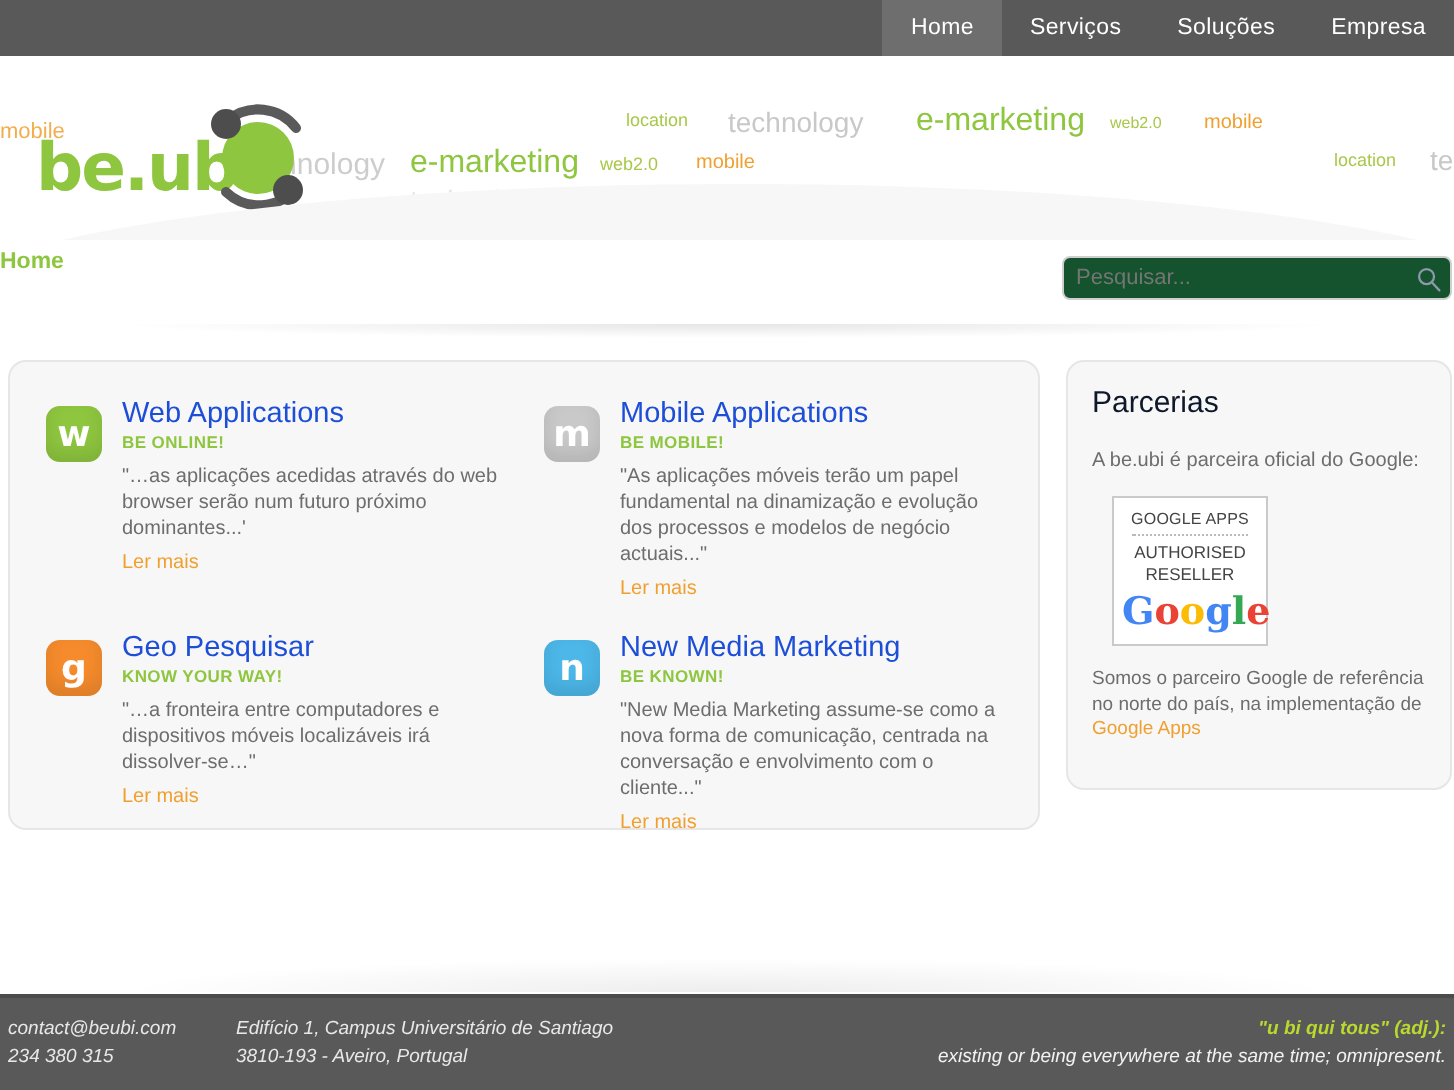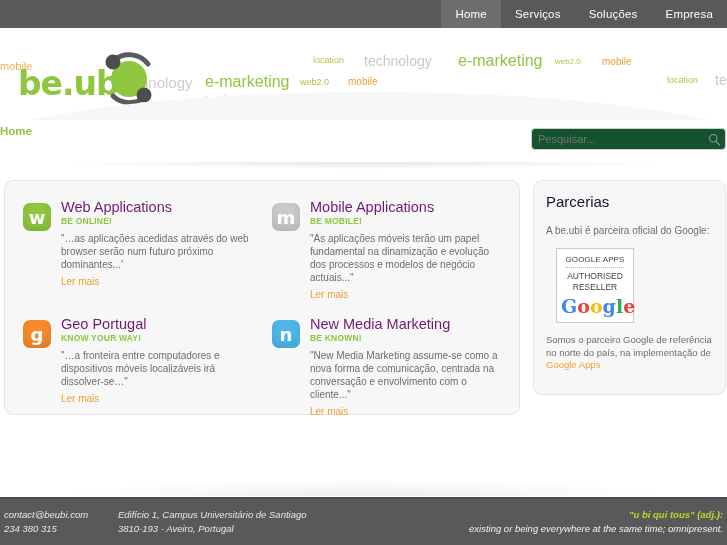--- a/index.html
+++ b/index.html
@@ -79,21 +79,21 @@
   .card { width: 50%; padding: 4px 10px 10px 10px; display: flex; }
   .card-icon {
     width: 28px; height: 28px; border-radius: 7px; flex: 0 0 28px;
     margin-top: 4px; margin-right: 10px;
     color: #fff; font-size: 18px; font-weight: bold;
     display: flex; align-items: center; justify-content: center;
     font-family: "DejaVu Sans", sans-serif;
     box-shadow: inset 0 -5px 9px rgba(0,0,0,.10);
   }
   .card-body { flex: 1; min-width: 0; }
-  .card-title { font-size: 14.5px; color: #701a75; line-height: 16px; }
+  .card-title { font-size: 14.5px; color: #1d4ed8; line-height: 16px; }
   .card-sub { font-size: 8.5px; font-weight: bold; color: #8ec63f; letter-spacing: .2px; margin-top: 1px; }
   .card-quote { font-size: 10px; color: #6d6d6d; line-height: 13px; margin-top: 6px; }
   .card-link { font-size: 10px; color: #f0a030; margin-top: 1px; cursor: pointer; display: inline-block; }
 
   
   .sidebar {
     position: absolute; left: 533px; top: 180px; width: 193px; height: 215px;
     background: #f7f7f7; border: 1px solid #e6e6e6; border-radius: 9px;
     padding: 12px 12px 0 12px;
   }
@@ -191,21 +191,21 @@
         <div class="card">
           <div class="card-icon" style="background:#8ec63f">w</div>
           <div class="card-body"><div class="card-title">Web Applications</div><div class="card-sub">BE ONLINE!</div><div class="card-quote">"…as aplicações acedidas através do web browser serão num futuro próximo dominantes...'</div><span class="card-link">Ler mais</span></div>
         </div>
         <div class="card">
           <div class="card-icon" style="background:#c9c9c9">m</div>
           <div class="card-body"><div class="card-title">Mobile Applications</div><div class="card-sub">BE MOBILE!</div><div class="card-quote">"As aplicações móveis terão um papel fundamental na dinamização e evolução dos processos e modelos de negócio actuais..."</div><span class="card-link">Ler mais</span></div>
         </div>
         <div class="card">
           <div class="card-icon" style="background:#f58b2c">g</div>
-          <div class="card-body"><div class="card-title">Geo Portugal</div><div class="card-sub">KNOW YOUR WAY!</div><div class="card-quote">"…a fronteira entre computadores e dispositivos móveis localizáveis irá dissolver-se…"</div><span class="card-link">Ler mais</span></div>
+          <div class="card-body"><div class="card-title">Geo Pesquisar</div><div class="card-sub">KNOW YOUR WAY!</div><div class="card-quote">"…a fronteira entre computadores e dispositivos móveis localizáveis irá dissolver-se…"</div><span class="card-link">Ler mais</span></div>
         </div>
         <div class="card">
           <div class="card-icon" style="background:#4cb7e8">n</div>
           <div class="card-body"><div class="card-title">New Media Marketing</div><div class="card-sub">BE KNOWN!</div><div class="card-quote">"New Media Marketing assume-se como a nova forma de comunicação, centrada na conversação e envolvimento com o cliente..."</div><span class="card-link">Ler mais</span></div>
         </div>
       </div>
   </div>
 
   <div class="sidebar">
     <div class="side-title">Parcerias</div>

